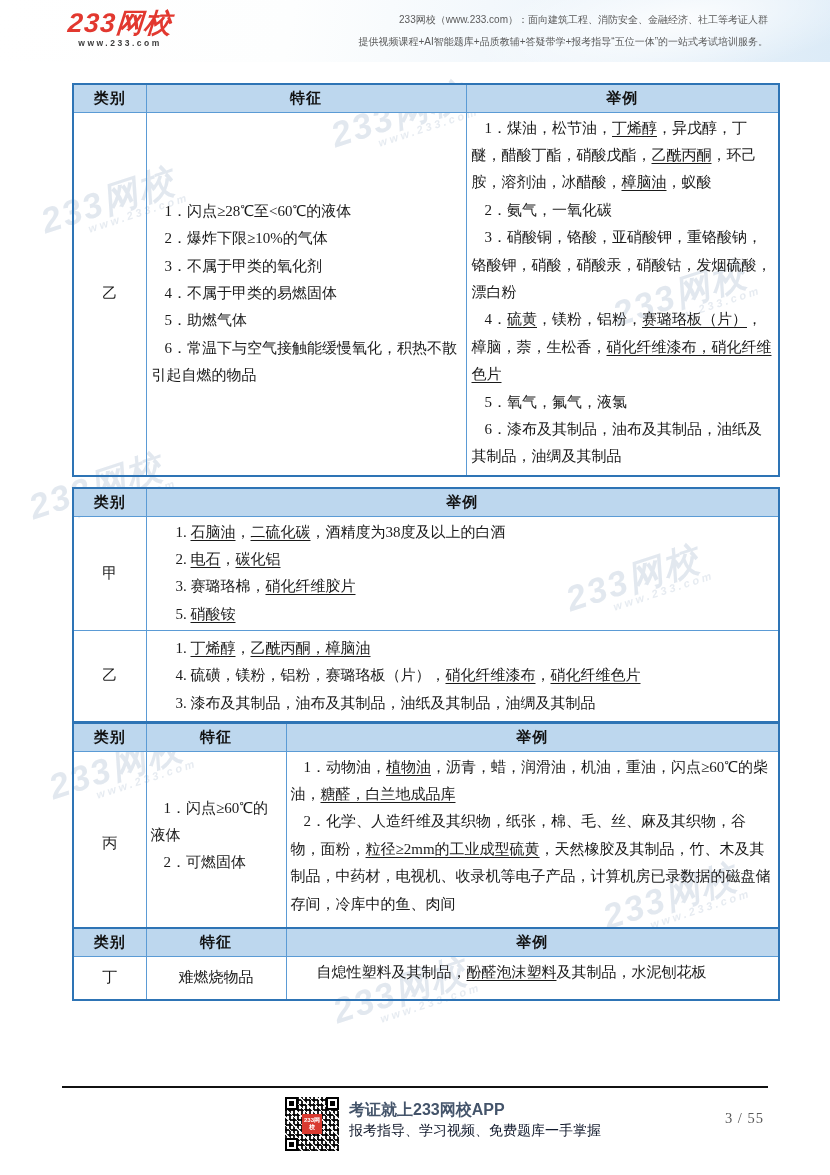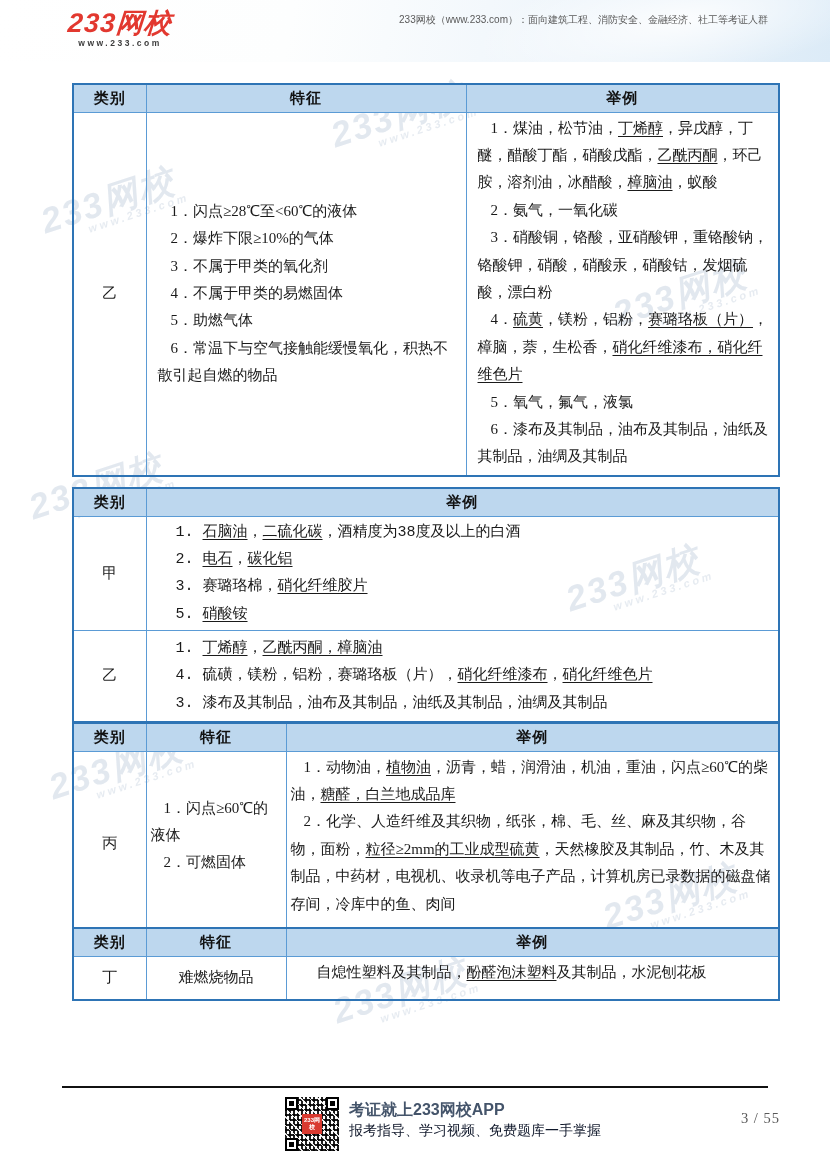--- a/index.html
+++ b/index.html
@@ -51,22 +51,22 @@
   table.doc { border:2px solid #2e74b5; }
   table.doc th {
     background:#bdd7ee; height:28px; font-family:"Liberation Sans", sans-serif;
     font-size:15px; font-weight:bold; color:#111; text-align:center; letter-spacing:1px;
   }
   table.doc td { font-size:15px; background:#ffffff00; }
   td.cat { text-align:center; vertical-align:middle; }
   td.cell p { line-height:27.4px; text-indent:13px; }
   td.vmid { vertical-align:middle; }
   td.vtop { vertical-align:top; }
-  .pad-a { padding:2px 4px 2px 11px; }
-  .pad-b { padding:2px 8px 2px 16px;font-family:Liberation Mono, monospace; }
+  .pad-a { padding:2px 4px 2px 5px; }
+  .pad-b { padding:2px 8px 2px 16px; }
   .pad-b p { text-indent:0; }
   .pad-c { padding:2px 6px 18px 4px; }
   .pad-d { padding:2px 6px 13px 17px; }
   .pad-d p { text-indent:0; }
   td u { text-underline-offset:3px; }
 
   #table1 { top:83px; }
   #table2 { top:487px; }
   #table3 { top:722px; }
   #table4 { top:927px; }
@@ -88,34 +88,35 @@
   .qr-finder.tl { left:0; top:0; } .qr-finder.tr { right:0; top:0; } .qr-finder.bl { left:0; bottom:0; }
   .qr-center {
     position:absolute; left:17px; top:17px; width:20px; height:20px; background:#d93a30;
     display:flex; align-items:center; justify-content:center; text-align:center;
     color:#fff; font-family:"Liberation Sans", sans-serif; font-size:6px; font-weight:bold; line-height:7px;
     word-break:break-all; padding:1px;
   }
   .footer-text { position:absolute; left:349px; top:1100px; z-index:1; font-family:"Liberation Sans", sans-serif; }
   .footer-title { font-size:16px; font-weight:bold; color:#44546a; line-height:20px; }
   .footer-subtitle { font-size:14px; color:#0f172a; line-height:20px; }
-  .page-num { position:absolute; right:50px; top:1110px; z-index:1; font-size:14.5px; color:#595959; letter-spacing:1px; }
+  .page-num { position:absolute; right:66px; top:1110px; z-index:1; font-size:14.5px; color:#595959; letter-spacing:1px; }
 </style>
 </head>
 <body>
 
 <div class="page">
 
   <div class="banner">
     <div class="logo">
       <span class="logo-main">233网校</span>
       <span class="logo-sub">www.233.com</span>
     </div>
     <div class="banner-tagline">
       <div>233网校（www.233.com）：面向建筑工程、消防安全、金融经济、社工等考证人群</div>
+      <div>提供视频课程+AI智能题库+品质教辅+答疑带学+报考指导“五位一体”的一站式考试培训服务。</div>
     </div>
   </div>
 
   <div class="wm" style="left:40px; top:182px;">
     <span class="wm-main">233网校</span>
     <span class="wm-sub">www.233.com</span>
   </div>
   <div class="wm" style="left:330px; top:96px;">
     <span class="wm-main">233网校</span>
     <span class="wm-sub">www.233.com</span>

